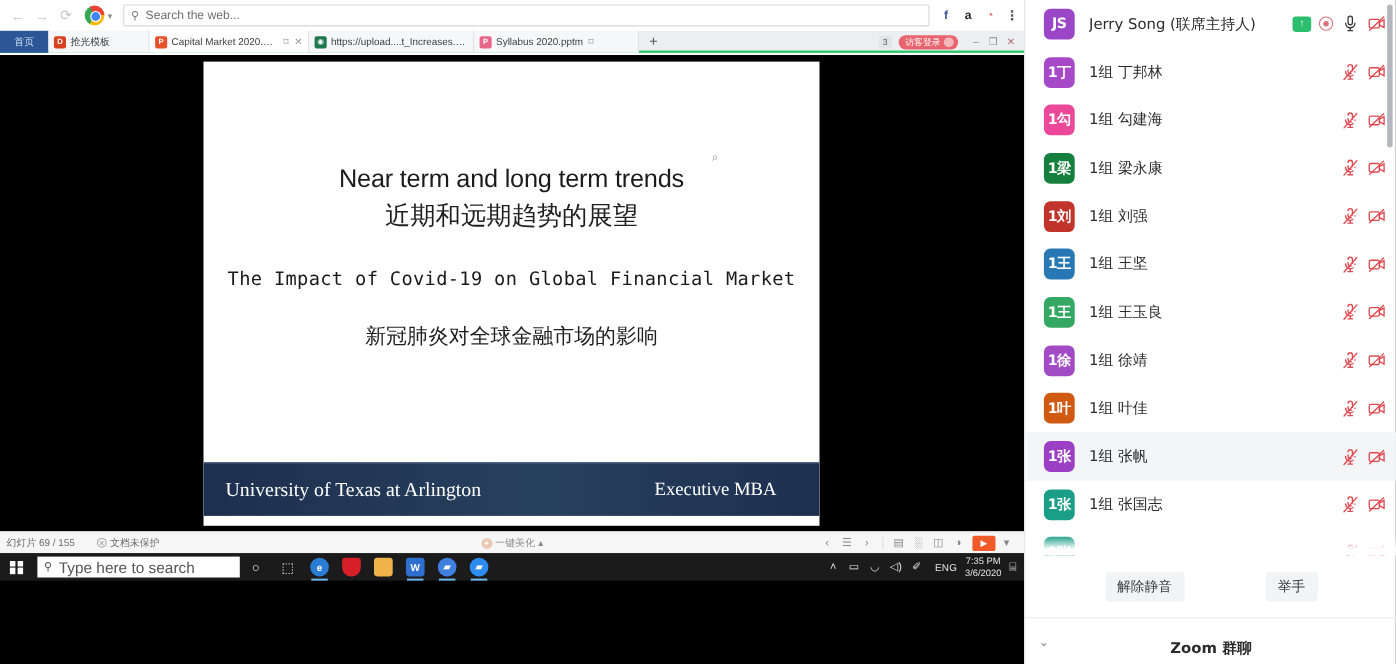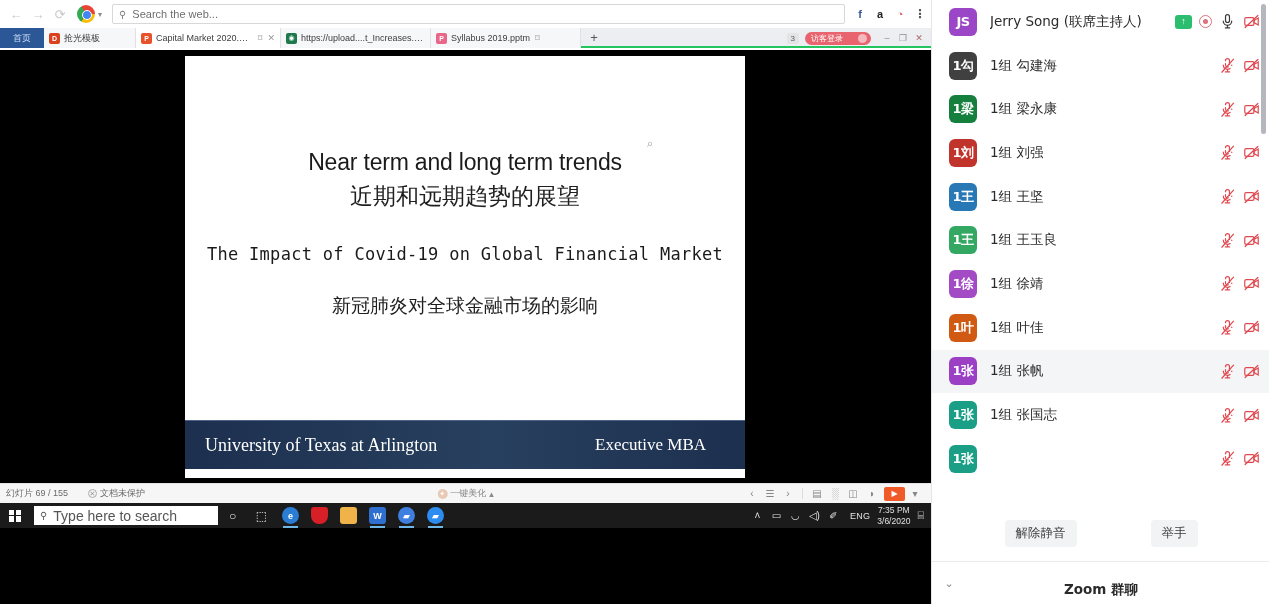--- a/index.html
+++ b/index.html
@@ -95,21 +95,21 @@
     margin-left: auto; display: flex; align-items: center; height: 20px;
     padding-right: 4px;
   }
   #share-count {
     background: #e3e4e6; color: #5a5a5a; font-size: 8px;
     padding: 1px 4px; border-radius: 2px; margin-right: 6px;
   }
   #guest-badge {
     background: #e8646e; color: #fff; font-size: 8px;
     border-radius: 9px; padding: 1px 4px 1px 6px; margin-right: 8px;
-    display: flex; align-items: center; gap: 15px;
+    display: flex; align-items: center; gap: 3px;
   }
   #guest-badge .g-av {
     width: 9px; height: 9px; border-radius: 50%;
     background: rgba(255,255,255,.55);
   }
   .win-ctl {
     width: 16px; text-align: center; color: #8d8d8d; font-size: 9px;
   }
   .win-ctl.close { color: #b06a6a; }
 
@@ -374,21 +374,21 @@
           <span class="tab-label">Capital Market 2020.pptx</span>
           <span class="tab-pin">⌑</span>
           <span class="tab-x">✕</span>
         </div>
         <div class="tab" style="width:150px">
           <span class="tab-ico" style="background:#1e7a4c">◉</span>
           <span class="tab-label">https://upload....t_Increases.png</span>
         </div>
         <div class="tab" style="width:150px">
           <span class="tab-ico" style="background:#e8668a">P</span>
-          <span class="tab-label">Syllabus 2019.pptm</span>
+          <span class="tab-label">Syllabus 2020.pptm</span>
           <span class="tab-pin">⌑</span>
         </div>
         <div id="tab-new">+</div>
 
         <div id="tabstrip-right">
           <span id="share-count">3</span>
           <span id="guest-badge">
             <span>访客登录</span>
             <span class="g-av"></span>
           </span>
@@ -510,21 +510,39 @@
               <path d="M12 17.3V21M9 21h6"></path>
             </svg>
             <svg class="ic" viewBox="0 0 24 24" fill="none" stroke="#e0484f" stroke-width="1.7" stroke-linecap="round">
   <rect x="2.5" y="6.5" width="13" height="11" rx="2"></rect>
   <path d="M15.5 10.5 21.5 7v10l-6-3.5z"></path>
   <path d="M3 20.5 21 3.5"></path>
             </svg>
           </div>
         </div>
         <div class="prow">
-          <div class="avatar" style="background: #404040;">1勾</div>
+          <div class="avatar" style="background: rgb(165, 73, 201);">1丁</div>
+          <div class="pname">1组 丁邦林</div>
+          <div class="pbadges">
+            <svg class="ic" viewBox="0 0 24 24" fill="none" stroke="#e0484f" stroke-width="1.7" stroke-linecap="round">
+  <path d="M9.2 5.2a2.8 2.8 0 0 1 5.6 0v5.3"></path>
+  <path d="M9.2 9.4v1.9a2.8 2.8 0 0 0 4.1 2.5"></path>
+  <path d="M6 11.3a6 6 0 0 0 9.6 4.8M18 11.3v.6"></path>
+  <path d="M12 18.3V21M9 21h6"></path>
+  <path d="M4 21.5 20.5 3"></path>
+            </svg>
+            <svg class="ic" viewBox="0 0 24 24" fill="none" stroke="#e0484f" stroke-width="1.7" stroke-linecap="round">
+  <rect x="2.5" y="6.5" width="13" height="11" rx="2"></rect>
+  <path d="M15.5 10.5 21.5 7v10l-6-3.5z"></path>
+  <path d="M3 20.5 21 3.5"></path>
+            </svg>
+          </div>
+        </div>
+        <div class="prow">
+          <div class="avatar" style="background: #ec4899;">1勾</div>
           <div class="pname">1组 勾建海</div>
           <div class="pbadges">
             <svg class="ic" viewBox="0 0 24 24" fill="none" stroke="#e0484f" stroke-width="1.7" stroke-linecap="round">
   <path d="M9.2 5.2a2.8 2.8 0 0 1 5.6 0v5.3"></path>
   <path d="M9.2 9.4v1.9a2.8 2.8 0 0 0 4.1 2.5"></path>
   <path d="M6 11.3a6 6 0 0 0 9.6 4.8M18 11.3v.6"></path>
   <path d="M12 18.3V21M9 21h6"></path>
   <path d="M4 21.5 20.5 3"></path>
             </svg>
             <svg class="ic" viewBox="0 0 24 24" fill="none" stroke="#e0484f" stroke-width="1.7" stroke-linecap="round">

